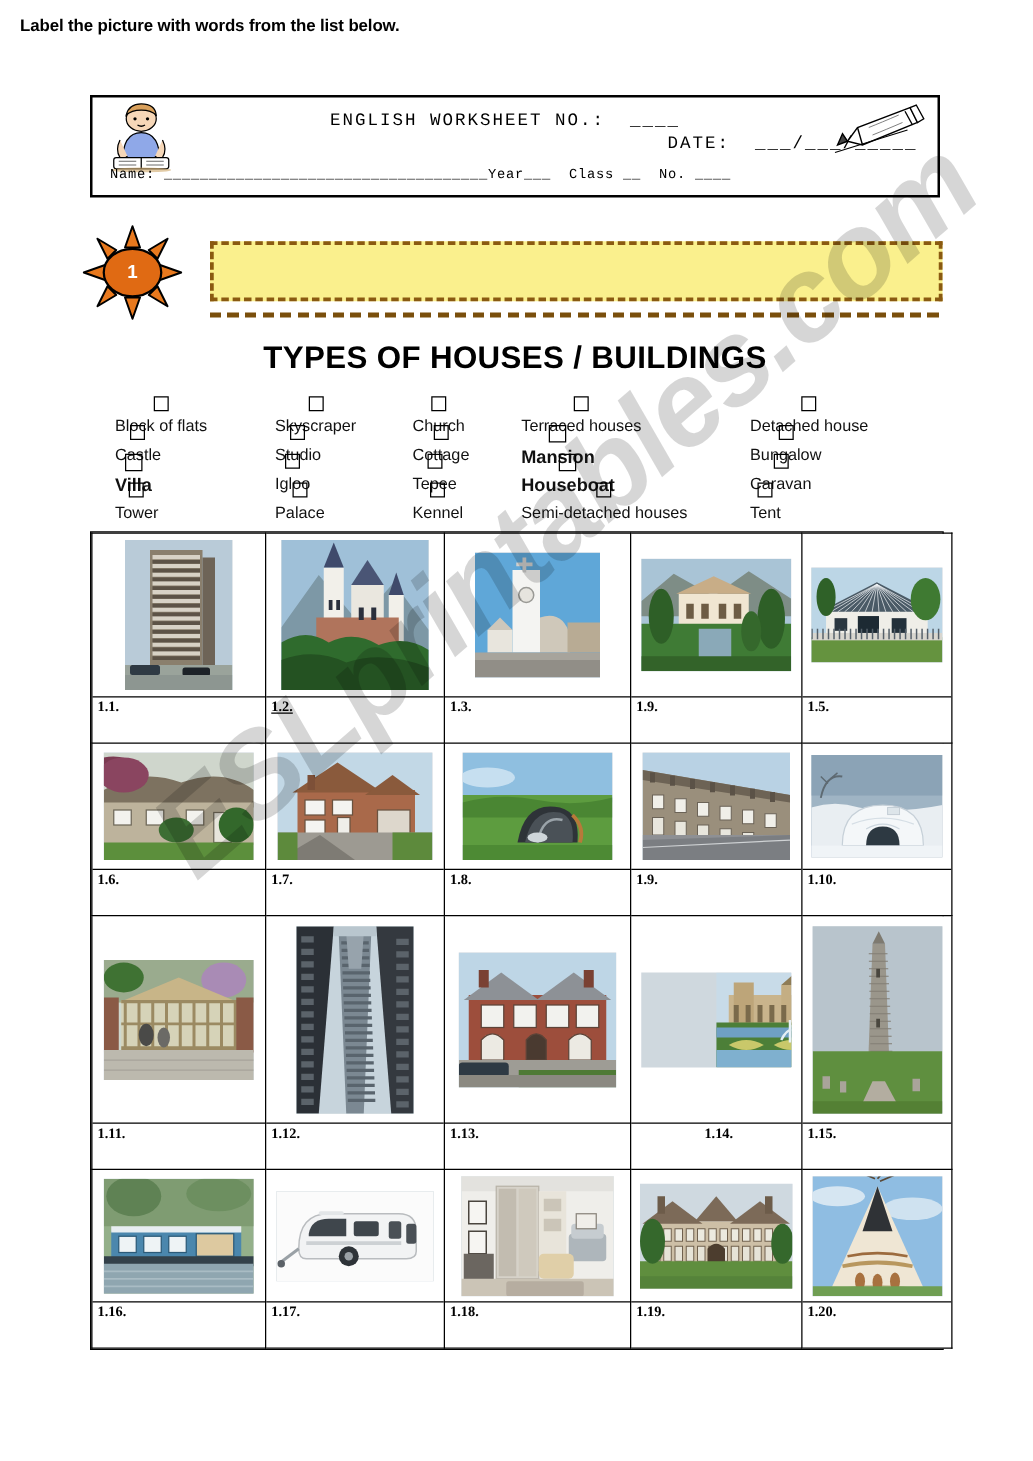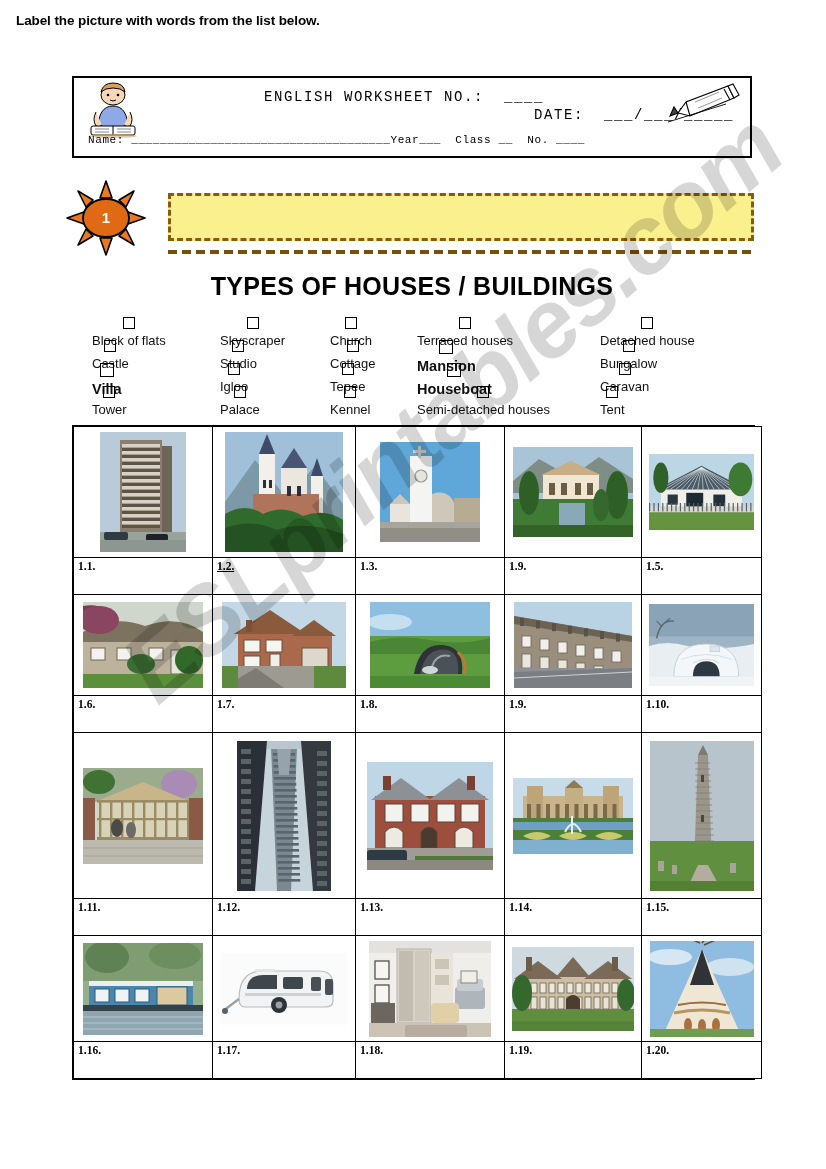--- a/index.html
+++ b/index.html
@@ -852,21 +852,21 @@
                   <rect x="0" y="88" width="40" height="12" rx="3" fill="#2e3a44"></rect>
                   <rect x="48" y="94" width="78" height="14" fill="#4f7a36"></rect>
                   <rect x="0" y="98" width="126" height="10" fill="#8b8981"></rect>
                 </svg>
               </div>
             </div>
             <div class="cell-num-sep"></div>
             <div class="cell-num">1.13.</div>
             <div class="cell-answer-space"></div>
           </td>
-          <td class="cell" style="width: 136px;">
+          <td class="cell" style="width: 136px; text-align: center;">
             <div class="cell-img-wrap" style="height: 165px;">
               <div class="photo" style="width: 120px; height: 76px;">
                 <svg viewBox="0 0 120 76" preserveAspectRatio="none" width="100%" height="100%">
                   <rect width="120" height="76" fill="#c8dbe8"></rect>
                   <rect x="10" y="18" width="100" height="24" fill="#c9b48c"></rect>
                   <rect x="14" y="8" width="16" height="34" fill="#bda579"></rect>
                   <rect x="90" y="8" width="16" height="34" fill="#bda579"></rect>
                   <rect x="52" y="10" width="18" height="32" fill="#c4ae83"></rect>
                   <polygon points="52,10 61,2 70,10" fill="#8e7c56"></polygon>
                   <rect x="14" y="26" width="4" height="14" fill="#7a6a4b"></rect>

